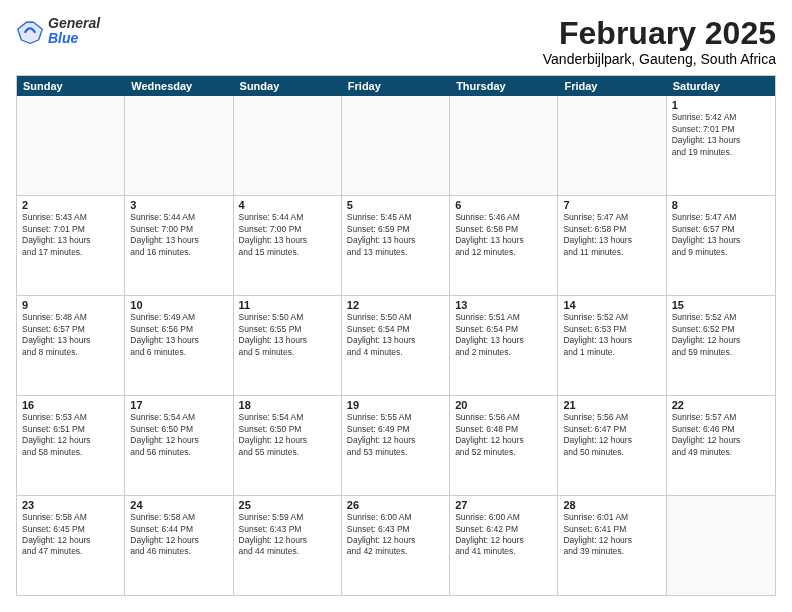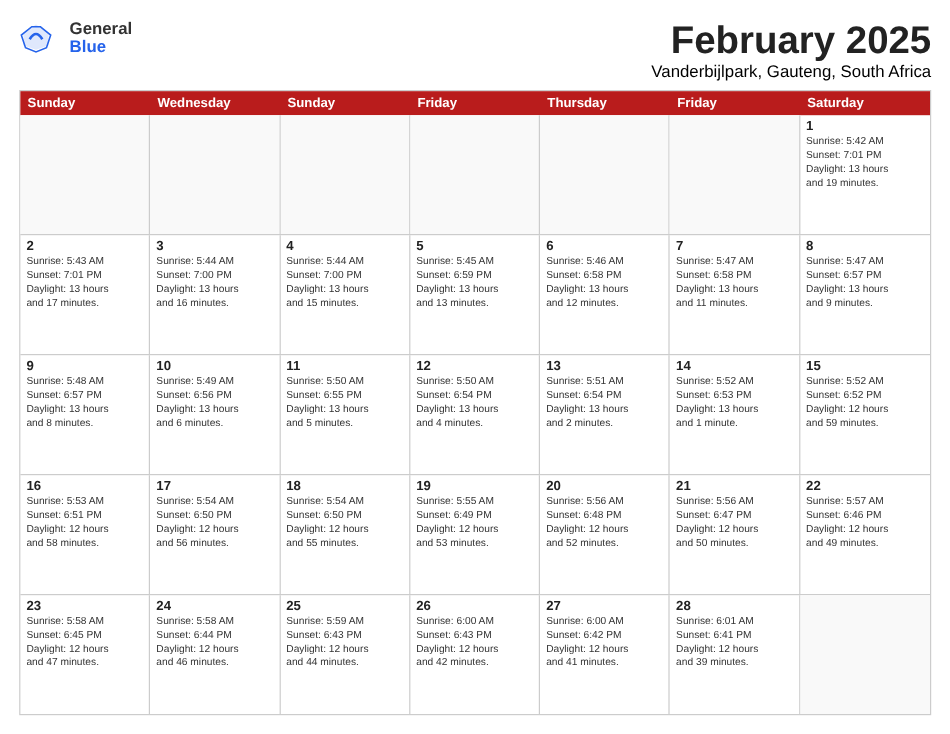--- a/index.html
+++ b/index.html
@@ -19,21 +19,22 @@
     }
     .header {
       display: flex;
       align-items: flex-start;
       justify-content: space-between;
       margin-bottom: 8px;
     }
     .logo {
       display: flex;
       align-items: center;
-      gap: 14px;
+      gap: 4px;
+      font-style: italic;
     }
     .logo-text {
       display: flex;
       flex-direction: column;
       font-size: 14px;
       font-weight: bold;
       color: #333;
       line-height: 1.1;
     }
     .logo-text .general { color: #333; }
@@ -59,21 +60,21 @@
     }
     .calendar {
       flex: 1;
       display: flex;
       flex-direction: column;
       border: 1px solid #ccc;
     }
     .cal-header {
       display: grid;
       grid-template-columns: repeat(7, 1fr);
-      background: #b91c1c;
+      background: #0c4a6e;
     }
     .cal-header-cell {
       color: #fff;
       font-size: 11px;
       font-weight: bold;
       padding: 4px 6px;
       text-align: left;
     }
     .cal-body {
       flex: 1;

